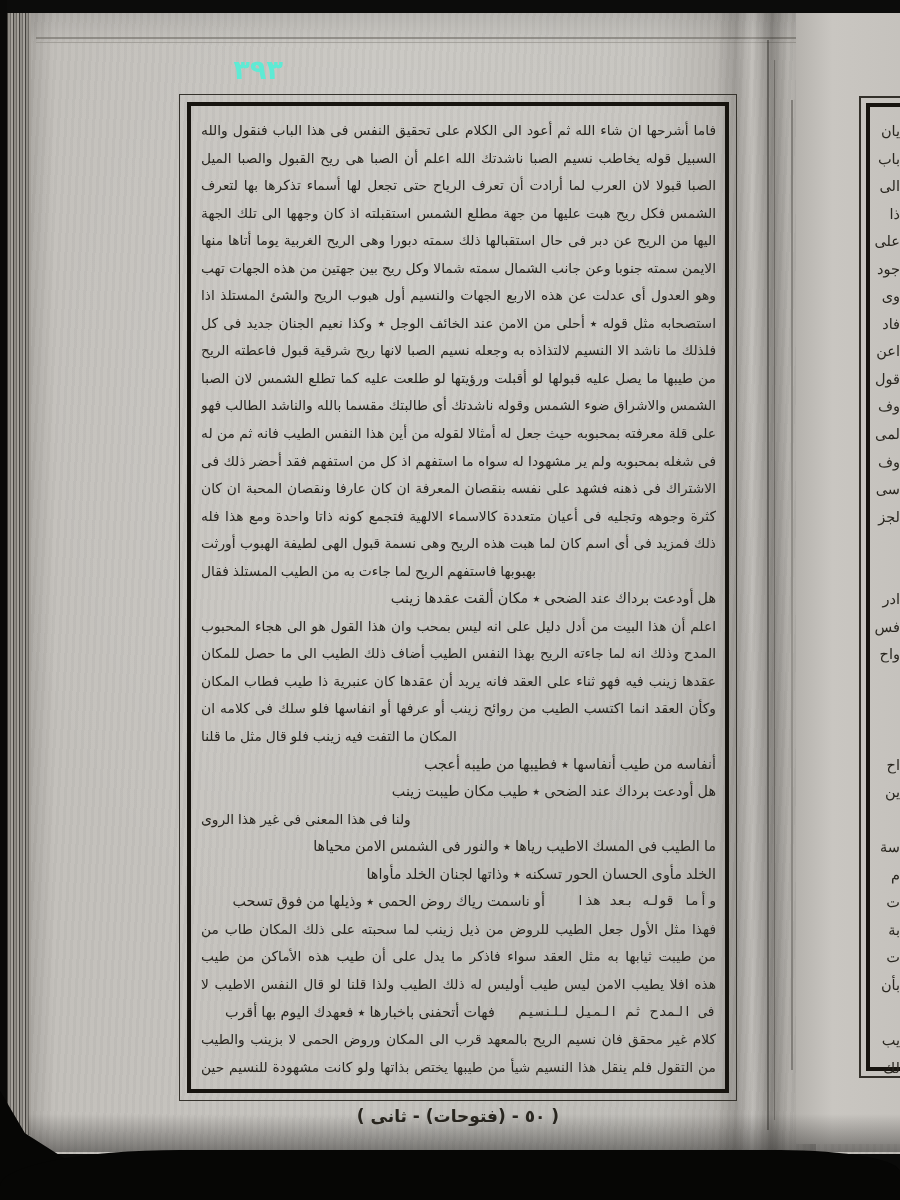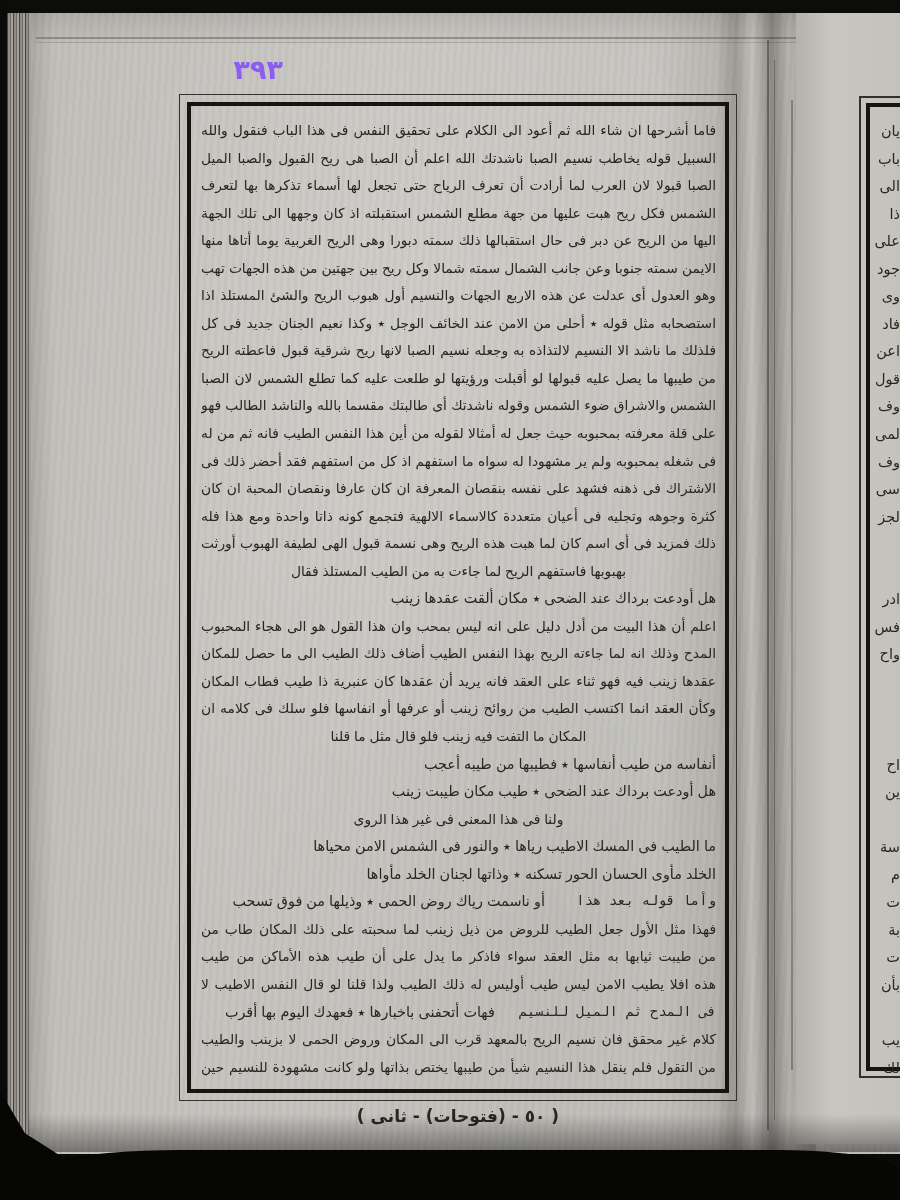--- a/index.html
+++ b/index.html
@@ -39,38 +39,38 @@
   .facing-paper{position:absolute;left:796px;top:12px;width:104px;height:1132px;
      background:linear-gradient(90deg,#b5b2ad 0,#c9c6c1 35%,#c5c2bd 100%);}
   .ff-v-thin{position:absolute;left:859px;top:96px;width:2px;height:982px;background:#33302a;}
   .ff-v-thick{position:absolute;left:866px;top:103px;width:4px;height:968px;background:var(--frame,#17140f);}
   .ff-h-thin-top{position:absolute;left:859px;top:96px;width:41px;height:2px;background:#33302a;}
   .ff-h-thick-top{position:absolute;left:866px;top:103px;width:34px;height:4px;background:var(--frame,#17140f);}
   .ff-h-thick-bot{position:absolute;left:866px;top:1067px;width:34px;height:4px;background:var(--frame,#17140f);}
   .ff-h-thin-bot{position:absolute;left:859px;top:1076px;width:41px;height:2px;background:#33302a;}
   .fragments{position:absolute;left:873px;top:118px;width:27px;direction:rtl;}
   .frag{height:27.55px;line-height:27.55px;font-size:14.5px;color:var(--ink,#29261f);
-     overflow:hidden;text-align:right;white-space:nowrap;}
+     overflow:hidden;text-align:right;white-space:nowrap;font-family:Liberation Serif, serif;}
   
   .frame-outer{position:absolute;left:179px;top:94px;width:558px;height:1007px;
      border:1.5px solid #35322c;box-sizing:border-box;}
   .frame-inner{position:absolute;left:187px;top:102px;width:542px;height:991px;
      border:4px solid var(--frame,#17140f);box-sizing:border-box;background:rgba(255,255,255,0.02);}
   .text-block{position:absolute;left:10px;right:9px;top:11px;bottom:4px;direction:rtl;overflow:hidden;}
   .line{height:27.55px;line-height:27.55px;overflow:hidden;font-size:13.8px;
      color:var(--ink,#29261f);word-spacing:-0.5px;}
   .line.prose{text-align:justify;text-justify:inter-word;text-align-last:justify;}
   .line.verse{text-align:right;font-size:14.4px;}
-  .line.short{text-align:center;}
+  .line.short{text-align:left;}
   .line.intro-verse{display:flex;}
   .iv-intro{white-space:nowrap;font-family:Liberation Mono, monospace;}
   .iv-verse{flex:1;text-align:center;font-size:14.4px;}
   
   .page-number{position:absolute;left:193px;top:54px;width:90px;font-size:27px;font-weight:bold;
-     color:#8b5cf6;letter-spacing:2px;direction:rtl;}
+     color:#5eead4;letter-spacing:2px;direction:rtl;}
   .footer{position:absolute;left:187px;top:1106px;width:542px;text-align:center;direction:rtl;
      font-size:17px;font-weight:bold;color:var(--ink,#29261f);}
 </style>
 </head>
 <body>
 
 <div class="scan">
   <div class="paper"></div>
   <div class="behind-edge-a"></div>
   <div class="behind-edge-b"></div>

